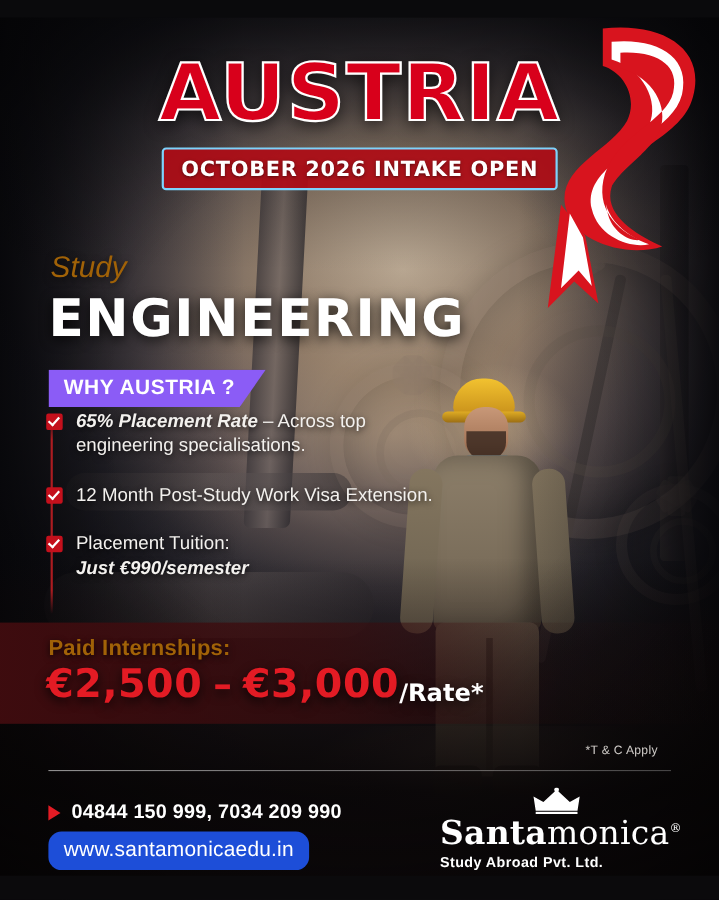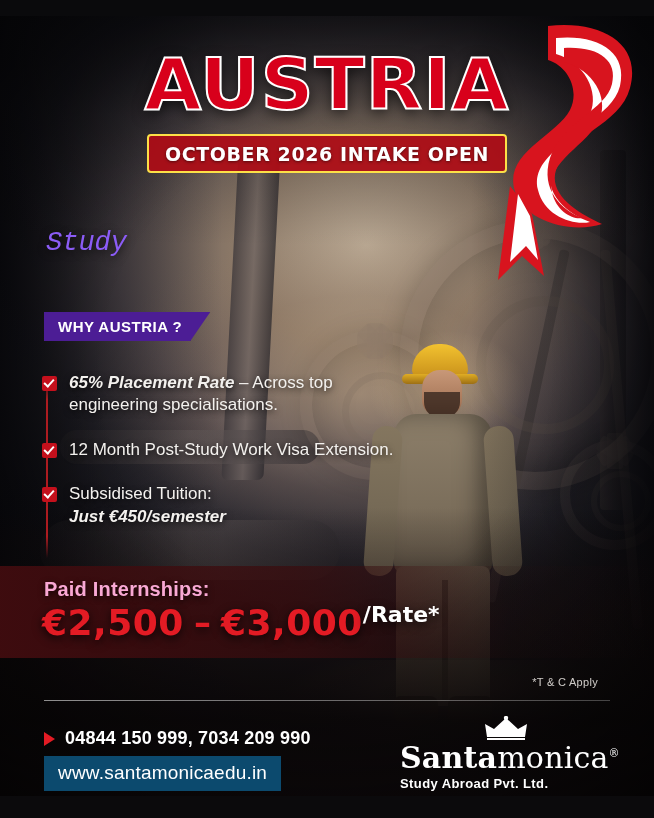--- a/index.html
+++ b/index.html
@@ -180,57 +180,57 @@
     color: #d8001b;
     -webkit-text-stroke: 2px #ffffff;
     text-shadow: 0 4px 14px rgba(0,0,0,.65);
     display: inline-block;
     transform: scaleX(1.02);
   }
   .intake-badge {
     display: inline-block;
     margin-top: 14px;
     padding: 7px 16px 6px;
-    border: 2px solid #fde047;
+    border: 2px solid #7dd3fc;
     border-radius: 4px;
     background: rgba(175,12,22,0.92);
     color: #fff;
     font-size: 19px;
     font-weight: 700;
     letter-spacing: .6px;
     font-family: "DejaVu Sans", sans-serif;
     text-shadow: 0 1px 3px rgba(0,0,0,.5);
   }
 
   
   .study {
     position: absolute; left: 46px; top: 228px;
-    font-family: Liberation Mono, monospace;
+    font-family: Liberation Sans, sans-serif;
     font-style: italic;
     font-size: 27px;
-    color: #8b5cf6;
+    color: #a16207;
     text-shadow: 0 2px 8px rgba(0,0,0,.7);
   }
   .engineering {
     position: absolute; left: 44px; top: 262px;
     font-family: "DejaVu Sans", sans-serif;
     font-weight: 700;
     font-size: 47px;
     letter-spacing: 1.5px;
     color: #ffffff;
     text-shadow: 0 3px 12px rgba(0,0,0,.8);
   }
 
   
   .why-tag {
-    position: absolute; left: 44px; top: 312px;
-    background: #4c1d95;
+    position: absolute; left: 44px; top: 336px;
+    background: #8b5cf6;
     color: #fff;
     font-weight: 700;
-    font-size: 15px;
+    font-size: 19px;
     letter-spacing: .5px;
     padding: 6px 28px 6px 14px;
     clip-path: polygon(0 0, 100% 0, 88% 100%, 0 100%);
     box-shadow: 0 2px 8px rgba(0,0,0,.5);
   }
 
   
   .bullets { position: absolute; left: 42px; top: 372px; width: 360px; }
   .bullet-line {
     position: absolute; left: 4px; top: 6px; width: 2px; height: 180px;
@@ -267,29 +267,29 @@
   }
   .btext .em { font-style: italic; font-weight: 700; }
 
   
   .band {
     position: absolute; left: 0; right: 0; top: 566px; height: 92px;
     background: linear-gradient(to right, rgba(66,12,15,0.92) 0%, rgba(58,12,14,0.72) 45%, rgba(40,14,14,0.12) 78%, rgba(0,0,0,0) 100%);
   }
   .band-title {
     position: absolute; left: 44px; top: 578px;
-    color: #f9a8d4;
+    color: #a16207;
     font-size: 20px;
     font-weight: 700;
     letter-spacing: .2px;
     text-shadow: 0 2px 6px rgba(0,0,0,.8);
   }
   .band-amount {
     position: absolute; left: 42px; top: 602px;
-    display: flex; align-items: flex-start;
+    display: flex; align-items: flex-end;
     font-family: "DejaVu Sans", sans-serif;
     text-shadow: 0 3px 10px rgba(0,0,0,.75);
   }
   .amt { color: #e31b24; font-size: 36px; font-weight: 700; letter-spacing: .5px; }
   .dash { color: #e31b24; font-size: 34px; font-weight: 700; margin: 0 10px; }
   .per { color: #ffffff; font-size: 22px; font-weight: 700; }
 
   .tc {
     position: absolute; right: 56px; top: 676px;
     color: #e4e0dc;
@@ -310,25 +310,25 @@
     color: #ffffff; font-size: 18px; font-weight: 700; letter-spacing: .2px;
   }
   .tri {
     width: 0; height: 0;
     border-top: 7px solid transparent;
     border-bottom: 7px solid transparent;
     border-left: 11px solid #e31b24;
   }
   .url-box {
     position: absolute; left: 44px; top: 756px;
-    background: #0c4a6e;
+    background: #1d4ed8;
     color: #ffffff;
     font-size: 19px;
     padding: 6px 14px 7px;
-    border-radius: 0;
+    border-radius: 12px;
     letter-spacing: .2px;
   }
 
   .logo { position: absolute; right: 42px; top: 716px; width: 212px; }
   .crown { display:block; margin: 0 auto 2px; }
   .logo-name {
     font-family: "DejaVu Serif", serif;
     font-size: 30px;
     color: #ffffff;
     letter-spacing: .2px;
@@ -432,20 +432,21 @@
   </div>
 
   <div class="title-wrap">
     <div class="austria">AUSTRIA</div>
     <div>
       <span class="intake-badge">OCTOBER 2026 INTAKE OPEN</span>
     </div>
   </div>
 
   <div class="study">Study</div>
+  <div class="engineering">ENGINEERING</div>
 
   <div class="why-tag">WHY AUSTRIA ?</div>
 
   <div class="bullets">
     <div class="bullet-line"></div>
 
     <div class="bullet">
       <span class="check"></span>
       <span class="btext">
         <span class="em">65% Placement Rate</span><span> – Across top engineering specialisations.</span>
@@ -455,22 +456,22 @@
     <div class="bullet">
       <span class="check"></span>
       <span class="btext">
         <span>12 Month Post-Study Work Visa Extension.</span>
       </span>
     </div>
 
     <div class="bullet">
       <span class="check"></span>
       <span class="btext">
-        <span>Subsidised Tuition:</span><br>
-        <span class="em">Just €450/semester</span>
+        <span>Placement Tuition:</span><br>
+        <span class="em">Just €990/semester</span>
       </span>
     </div>
   </div>
 
   <div class="band"></div>
   <div class="band-title">Paid Internships:</div>
   <div class="band-amount">
     <span class="amt">€2,500</span>
     <span class="dash">–</span>
     <span class="amt">€3,000</span>

